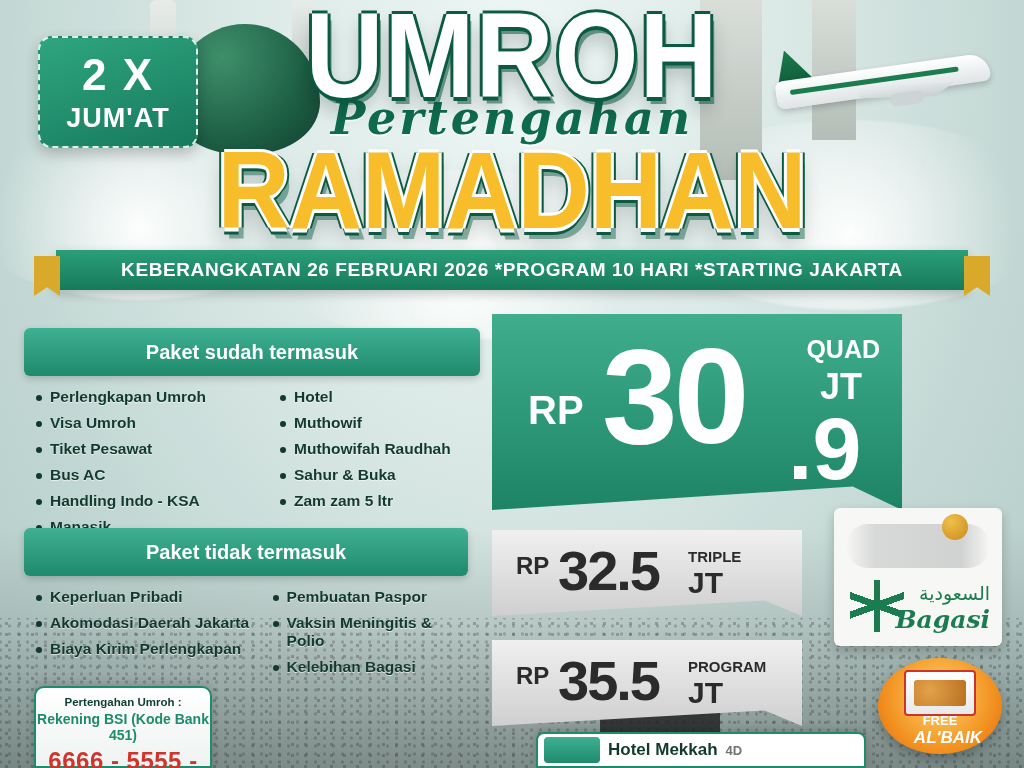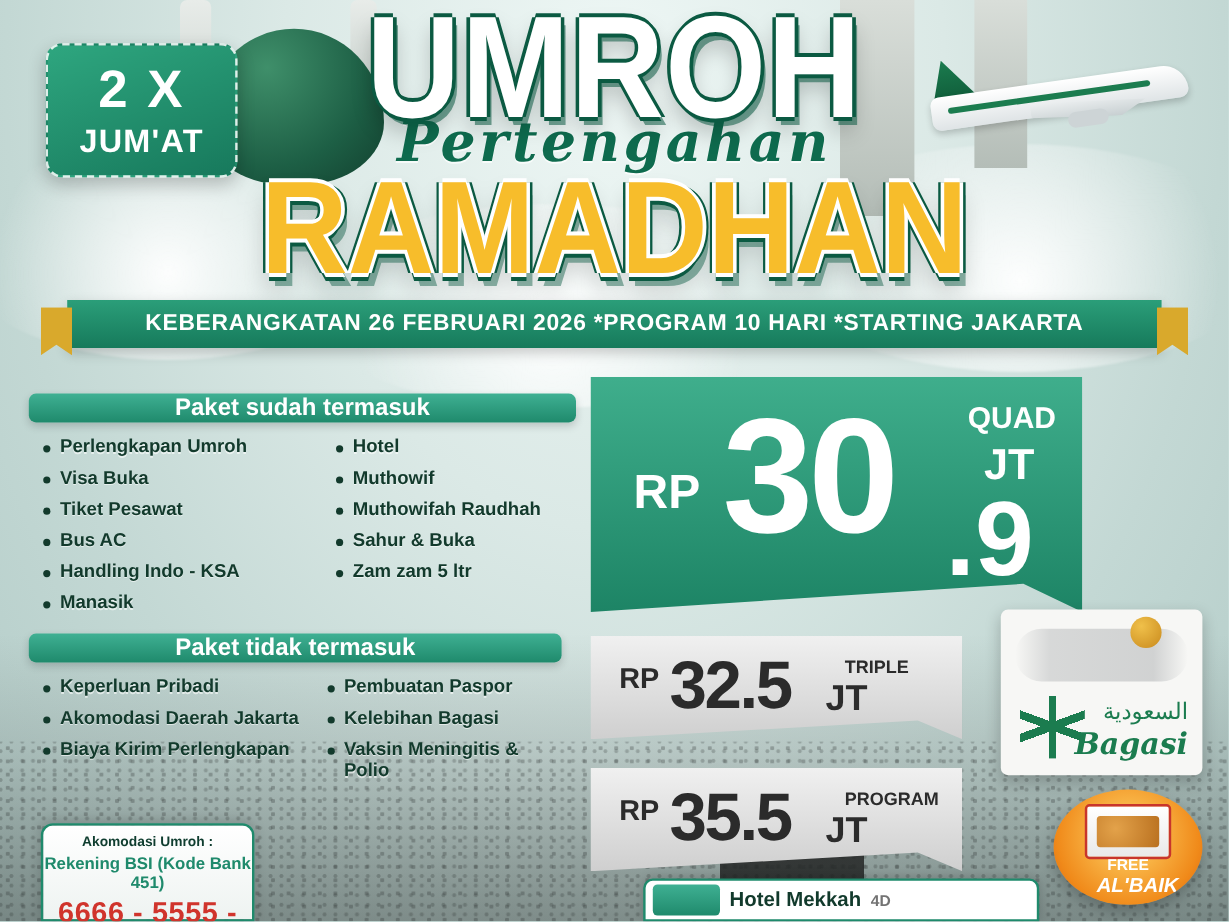--- a/index.html
+++ b/index.html
@@ -118,21 +118,21 @@
     content: ""; position: absolute; top: 6px; width: 26px; height: 40px;
     background: #e8c13a;
     clip-path: polygon(0 0, 100% 0, 100% 100%, 50% 78%, 0 100%);
   }
   .ribbon:before { left: -22px; background: #d9a92c; }
   .ribbon:after  { right: -22px; background: #d9a92c; }
 
   
   .panel { position: absolute; }
   .panel-head {
-    height: 24px; border-radius: 6px;
+    height: 48px; border-radius: 6px;
     background: linear-gradient(180deg,#3fb093,#1f8a6c);
     color: #fff; display: flex; align-items: center; justify-content: center;
     font-size: 20px; font-weight: 700;
     box-shadow: 0 3px 7px rgba(0,0,0,.18);
   }
   .panel-body { display: flex; gap: 6px; margin-top: 12px; padding-left: 10px; }
   .panel-body ul { list-style: none; }
   .panel-body li {
     font-size: 15.5px; font-weight: 700; color: #123a2c;
     margin-bottom: 8px; position: relative; padding-left: 16px;
@@ -176,21 +176,21 @@
     color: #2b2b2b;
     clip-path: polygon(0 0, 100% 0, 100% 100%, 88% 82%, 0 100%);
     box-shadow: 0 6px 12px rgba(0,0,0,.18);
   }
   .price-sec .fold {
     position: absolute; left: -13px; top: 0; width: 13px; height: 20px;
     background: #9a9a9a; clip-path: polygon(100% 0, 100% 100%, 0 30%);
   }
   .price-sec .rp   { left: 24px; top: 22px; font-size: 24px; }
   .price-sec .num  { position: absolute; left: 66px; top: 8px; font-size: 56px; font-weight: 700; letter-spacing: -2px; }
-  .price-sec .room { position: absolute; left: 212px; top: 18px; font-size: 15px; font-weight: 700; }
+  .price-sec .room { position: absolute; left: 196px; top: 18px; font-size: 15px; font-weight: 700; }
   .price-sec .jt   { position: absolute; left: 196px; top: 36px; font-size: 30px; font-weight: 700; }
 
   
   .airline {
     position: absolute; right: 22px; top: 508px; width: 168px; height: 138px;
     background: #f7f7f5; border-radius: 6px;
     box-shadow: 0 5px 12px rgba(0,0,0,.22);
     overflow: hidden;
   }
   .airline .plane-silhouette {
@@ -346,21 +346,21 @@
     <span>KEBERANGKATAN 26 FEBRUARI 2026 *PROGRAM 10 HARI *STARTING JAKARTA</span>
   </div>
 
   <div class="panel" style="left:24px; top:328px; width:456px;">
     <div class="panel-head">
       <span>Paket sudah termasuk</span>
     </div>
     <div class="panel-body">
       <ul style="width:238px;">
         <li>Perlengkapan Umroh</li>
-        <li>Visa Buka</li>
+        <li>Visa Umroh</li>
         <li>Tiket Pesawat</li>
         <li>Bus AC</li>
         <li>Handling Indo - KSA</li>
         <li>Manasik</li>
       </ul>
       <ul>
         <li>Hotel</li>
         <li>Muthowif</li>
         <li>Muthowifah Raudhah</li>
         <li>Sahur &amp; Buka</li>
@@ -374,22 +374,22 @@
       <span>Paket tidak termasuk</span>
     </div>
     <div class="panel-body">
       <ul style="width:238px;">
         <li>Keperluan Pribadi</li>
         <li>Akomodasi Daerah Jakarta</li>
         <li>Biaya Kirim Perlengkapan</li>
       </ul>
       <ul>
         <li>Pembuatan Paspor</li>
+        <li>Vaksin Meningitis &amp; Polio</li>
         <li>Kelebihan Bagasi</li>
-        <li>Vaksin Meningitis &amp; Polio</li>
       </ul>
     </div>
   </div>
 
   <div class="price-main">
     <div class="fold"></div>
     <div class="rp">RP</div>
     <div class="num">30</div>
     <div class="dec">.9</div>
     <div class="room">QUAD</div>
@@ -420,21 +420,21 @@
     <div class="latin">Bagasi</div>
   </div>
 
   <div class="albaik">
     <div class="box"></div>
     <div class="free">FREE</div>
     <div class="brand">AL'BAIK</div>
   </div>
 
   <div class="payment">
-    <div class="t1">Akomodasi Umroh :</div>
+    <div class="t1">Pertengahan Umroh :</div>
     <div class="t2">Rekening BSI (Kode Bank 451)</div>
     <div class="acct">6666 - 5555 - 79</div>
 
   </div>
 
   <div class="hotel-bar">
     <div class="ico"></div>
     <div class="name">Hotel Mekkah</div>
     <div class="nights">4D</div>
   </div>

